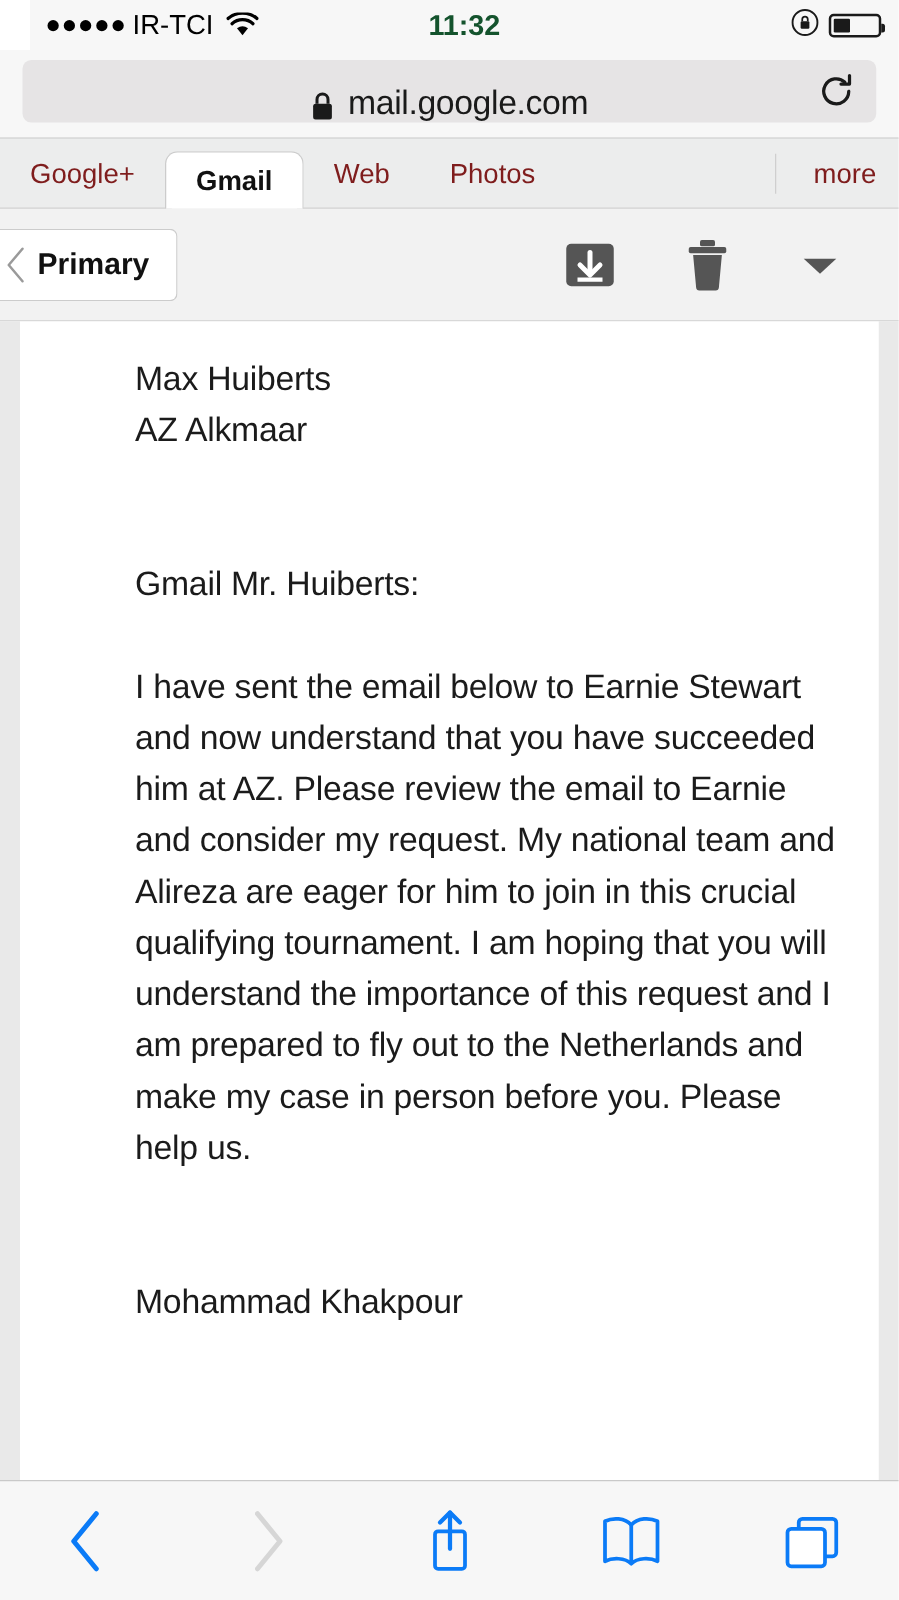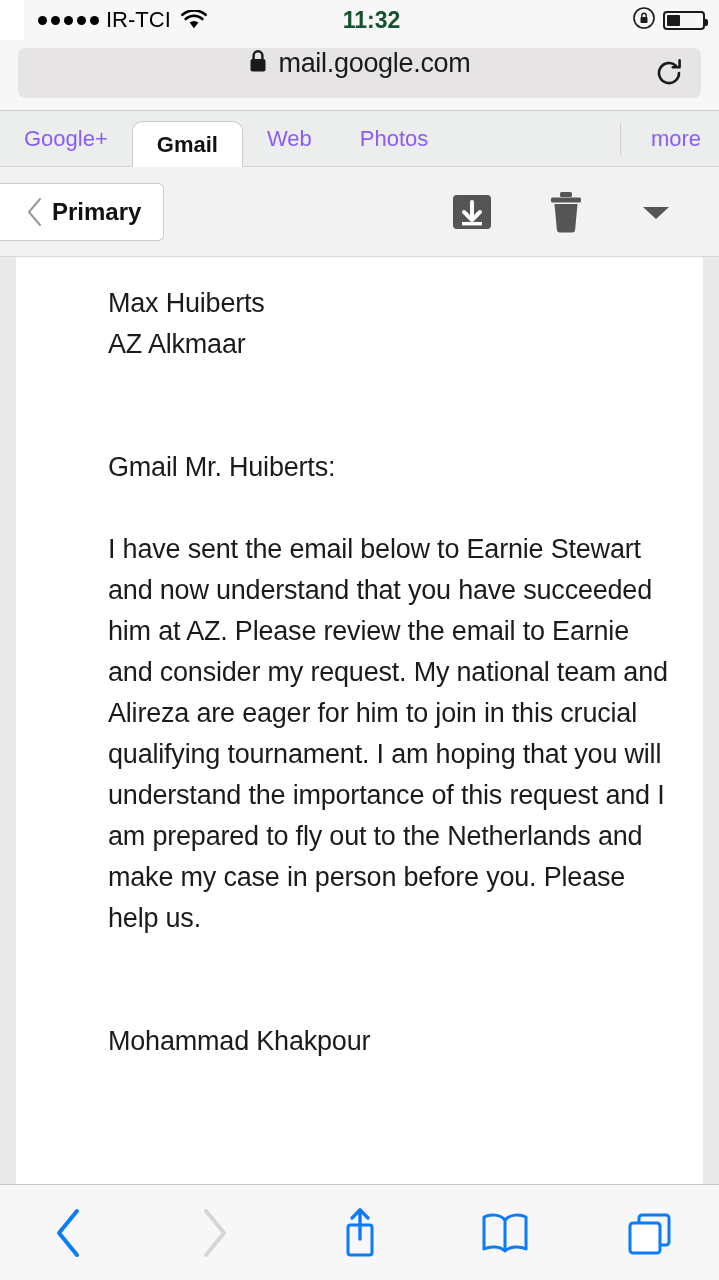--- a/index.html
+++ b/index.html
@@ -90,21 +90,21 @@
     background: #f7f7f7;
     padding: 8px 18px 12px 18px;
     flex: 0 0 auto;
     border-bottom: 1px solid #c8c8c8;
   }
   .urlbar {
     height: 50px;
     background: #e6e4e5;
     border-radius: 7px;
     display: flex;
-    align-items: flex-start;
+    align-items: flex-end;
     justify-content: center;
     position: relative;
   }
   .url-text {
     font-size: 27px;
     color: #1a1a1a;
     letter-spacing: -0.3px;
   }
   .lock-icon { margin-right: 10px; display: flex; align-items: center; }
   .reload-icon {
@@ -125,21 +125,21 @@
     border-bottom: 1px solid #d2d2d2;
   }
   .gnav-inner {
     display: flex;
     align-items: flex-end;
     width: 100%;
     height: 100%;
   }
   .gtab {
     font-size: 22px;
-    color: #8b5cf6;
+    color: #7f1d1d;
     height: 100%;
     display: flex;
     align-items: center;
     padding: 0 24px;
     white-space: nowrap;
   }
   .gtab.active {
     background: #ffffff;
     font-weight: bold;
     color: #111;
@@ -171,21 +171,21 @@
     padding-left: 0;
   }
   .primary-chip {
     display: flex;
     align-items: center;
     height: 58px;
     background: #ffffff;
     border: 1px solid #cccccc;
     border-left: none;
     border-radius: 0 6px 6px 0;
-    padding: 0 22px 0 22px;
+    padding: 0 22px 0 0;
     margin-left: 0;
     position: relative;
   }
   .chip-arrow {
     margin-right: 4px;
     display: flex; align-items: center;
   }
   .primary-label {
     font-size: 24px;
     font-weight: bold;

